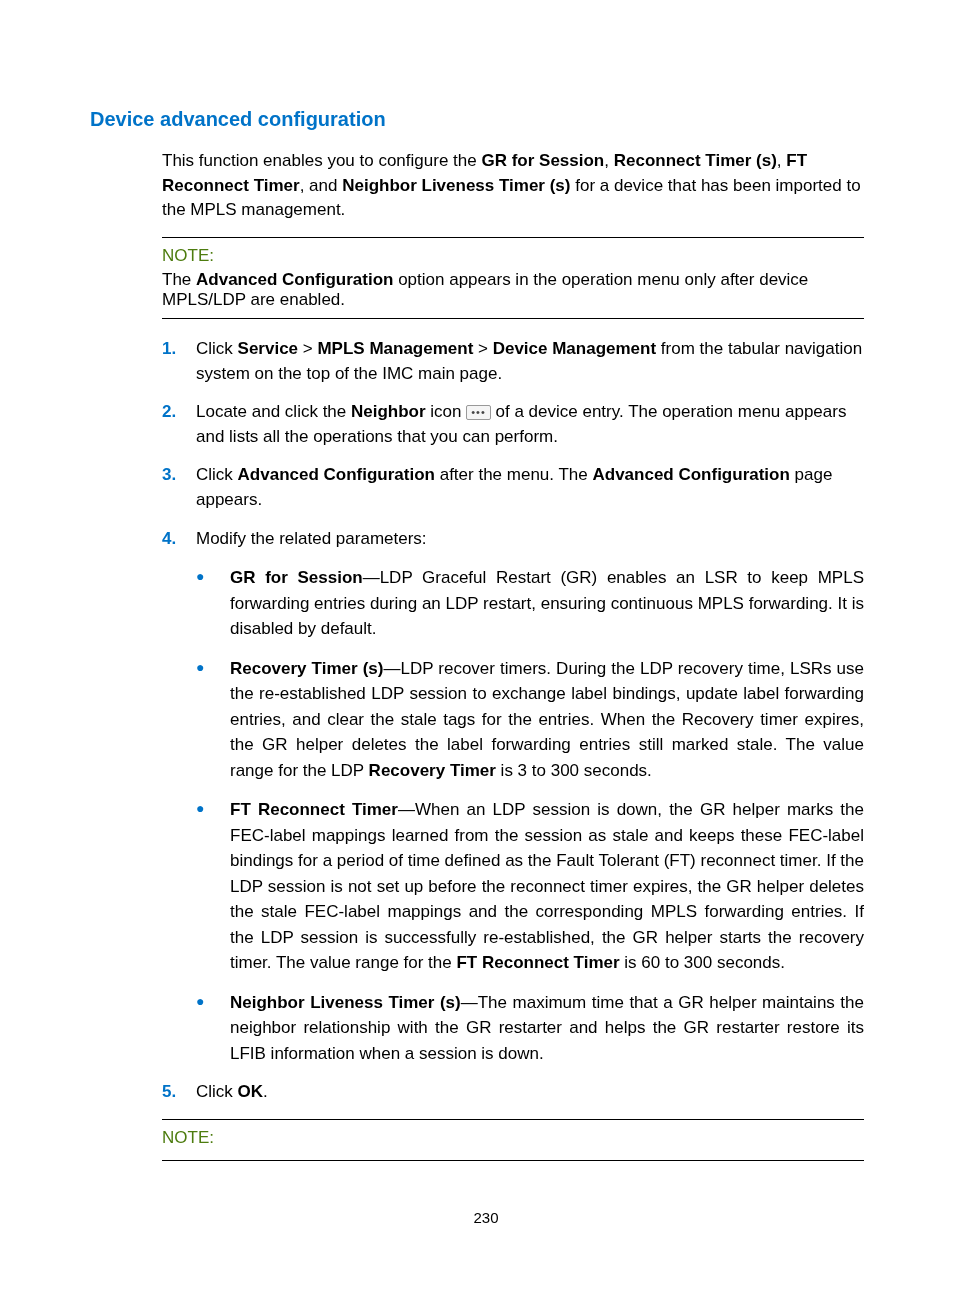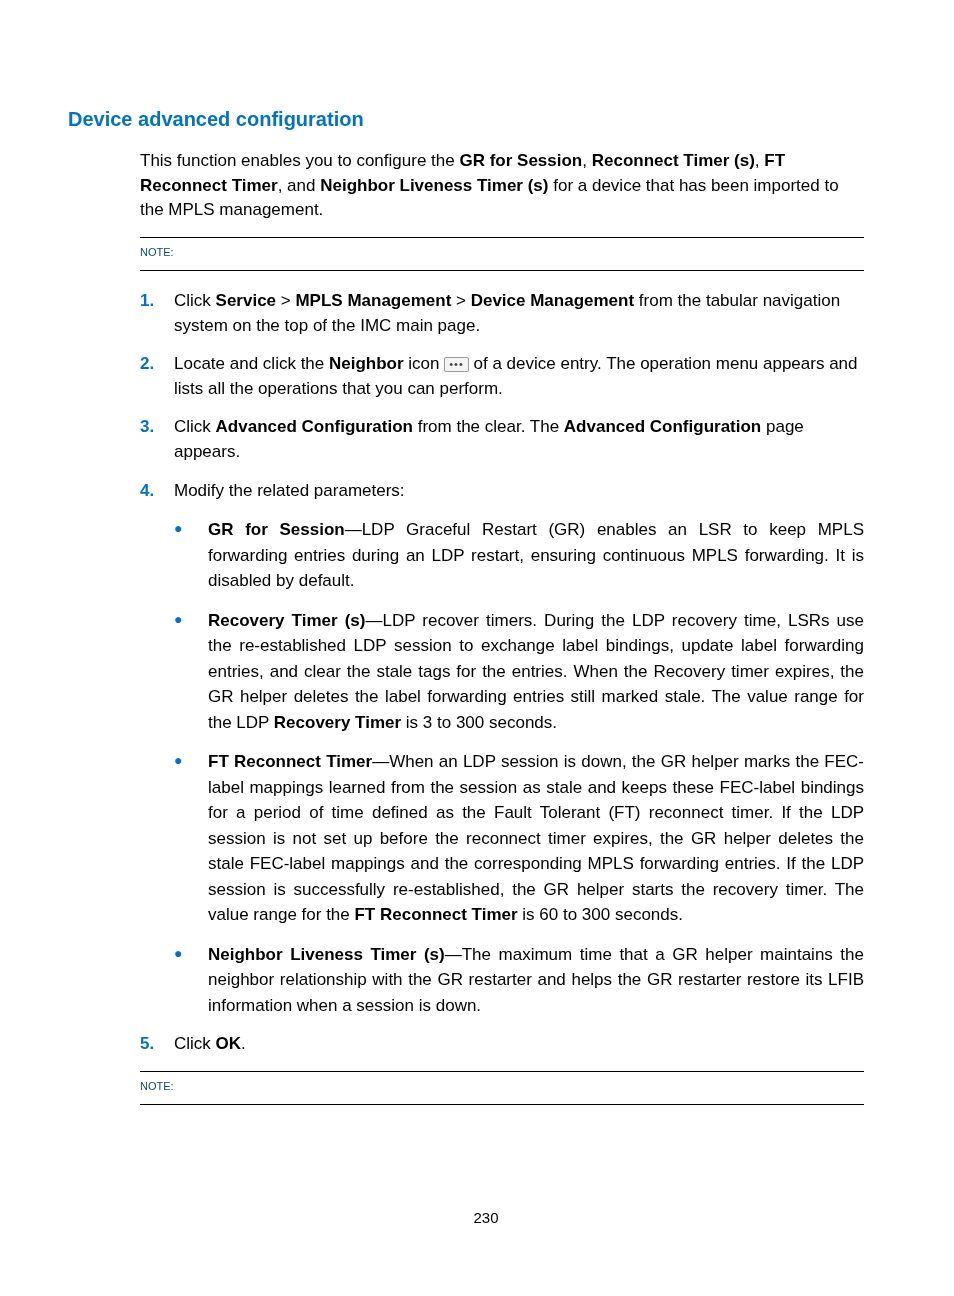--- a/index.html
+++ b/index.html
@@ -7,41 +7,41 @@
   body {
     width: 954px;
     height: 1296px;
     font-family: Arial, Helvetica, sans-serif;
     font-size: 17px;
     color: #000;
     position: relative;
     background: #fff;
   }
   .page {
-    padding: 108px 90px 0 68px;
+    padding: 108px 90px 0 90px;
   }
   .h-section {
     color: #0073c8;
     font-size: 20px;
     font-weight: bold;
     margin: 0 0 18px 0;
   }
   .body-indent {
     margin-left: 72px;
   }
   p { margin: 0 0 14px 0; line-height: 1.45; }
   .note-box {
     border-top: 1.5px solid #000;
     border-bottom: 1.5px solid #000;
     margin: 10px 0 18px 0;
     padding: 8px 0 8px 0;
   }
   .note-label {
-    color: #0c4a6e;
-    font-size: 11px;
+    color: #4d7c0f;
+    font-size: 17px;
     margin: 0 0 4px 0;
   }
   ol.steps {
     list-style: none;
     padding: 0;
     margin: 0 0 10px 0;
   }
   ol.steps > li {
     display: flex;
     margin-bottom: 14px;
@@ -102,40 +102,43 @@
   <div class="h-section">Device advanced configuration</div>
 
   <div class="body-indent">
 
     <p>
       <span>This function enables you to configure the </span><span class="b">GR for Session</span><span>, </span><span class="b">Reconnect Timer (s)</span><span>, </span><span class="b">FT Reconnect Timer</span><span>, and </span><span class="b">Neighbor Liveness Timer (s)</span><span> for a device that has been imported to the MPLS management.</span>
     </p>
 
     <div class="note-box">
       <div class="note-label">NOTE:</div>
+      <div>
+        <span>The </span><span class="b">Advanced Configuration</span><span> option appears in the operation menu only after device MPLS/LDP are enabled.</span>
+      </div>
     </div>
 
 
     <ol class="steps">
       <li>
         <span class="num">1.</span>
         <span class="txt">
           <span>Click </span><span class="b">Service</span><span> &gt; </span><span class="b">MPLS Management</span><span> &gt; </span><span class="b">Device Management</span><span> from the tabular navigation system on the top of the IMC main page.</span>
         </span>
       </li>
       <li>
         <span class="num">2.</span>
         <span class="txt">
           <span>Locate and click the </span><span class="b">Neighbor</span><span> icon </span><span class="op-icon">•••</span><span> of a device entry. The operation menu appears and lists all the operations that you can perform.</span>
         </span>
       </li>
       <li>
         <span class="num">3.</span>
         <span class="txt">
-          <span>Click </span><span class="b">Advanced Configuration</span><span> from the clear. The </span><span class="b">Advanced Configuration</span><span> page appears.</span>
+          <span>Click </span><span class="b">Advanced Configuration</span><span> after the menu. The </span><span class="b">Advanced Configuration</span><span> page appears.</span>
         </span>
       </li>
       <li>
         <span class="num">4.</span>
         <span class="txt">Modify the related parameters:</span>
       </li>
     </ol>
 
     <ul class="bullets" style="margin-left:34px;">
       <li>

